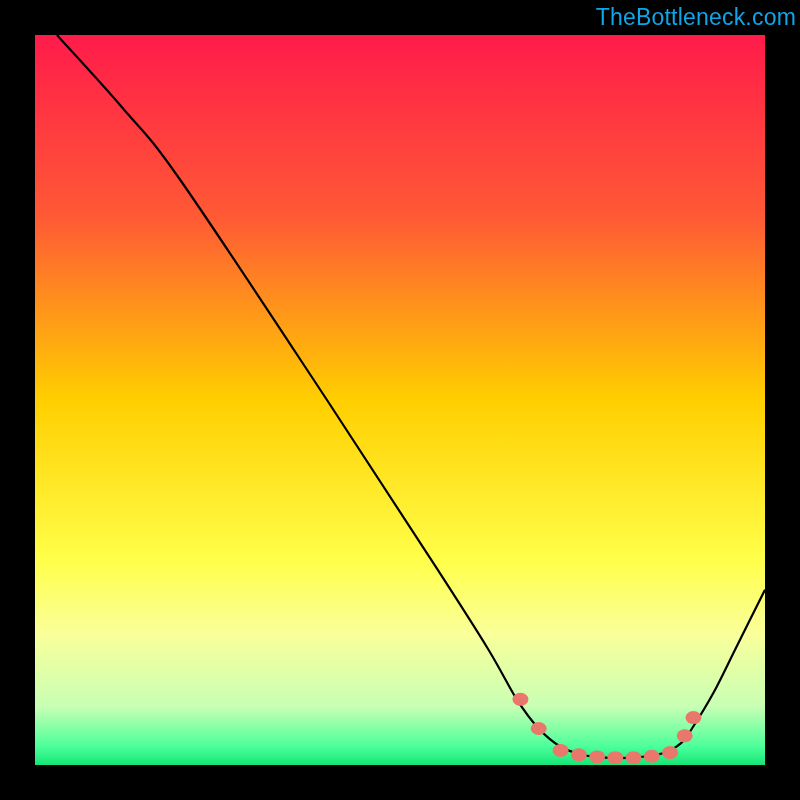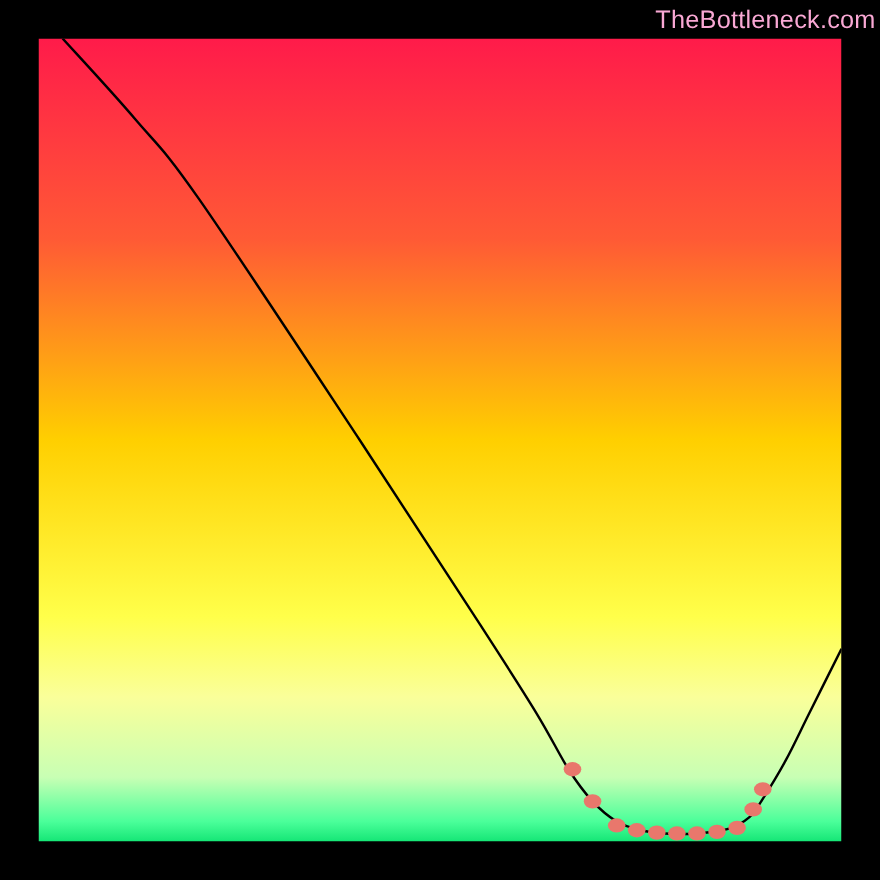--- a/index.html
+++ b/index.html
@@ -1,19 +1,19 @@
 <!DOCTYPE html>
 <html><head>
 <meta charset="utf-8">
 <style>
 *{margin:0;padding:0;box-sizing:border-box}
 html,body{width:800px;height:800px;background:#000;font-family:Arial,Helvetica,sans-serif;overflow:hidden}
 .frame{position:absolute;left:0;top:0;width:800px;height:800px;background:#000}
 .plot{position:absolute;left:35px;top:35px;width:730px;height:730px}
-.watermark{position:absolute;right:4px;top:4px;color:#f9a8d4;font-size:23px;font-weight:500;letter-spacing:.2px;z-index:3}
+.watermark{position:absolute;right:4px;top:4px;color:#0ea5e9;font-size:23px;font-weight:500;letter-spacing:.2px;z-index:3}
 svg{position:absolute;left:0;top:0}
 .markers ellipse{fill:#e9776c}
 .curve{fill:none;stroke:#000;stroke-width:2.2}
 </style>
 </head>
 <body>
 
 <div class="frame">
   <div class="watermark">TheBottleneck.com</div>
   <div class="plot">

